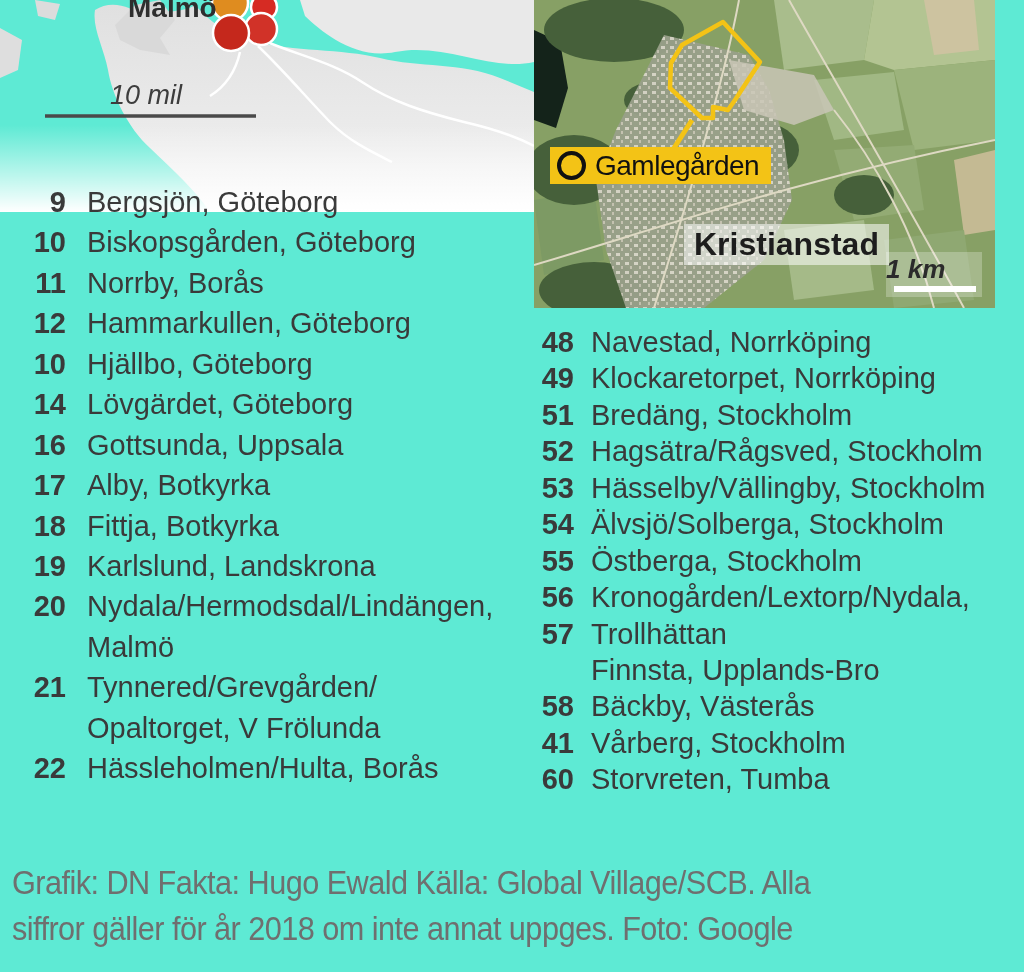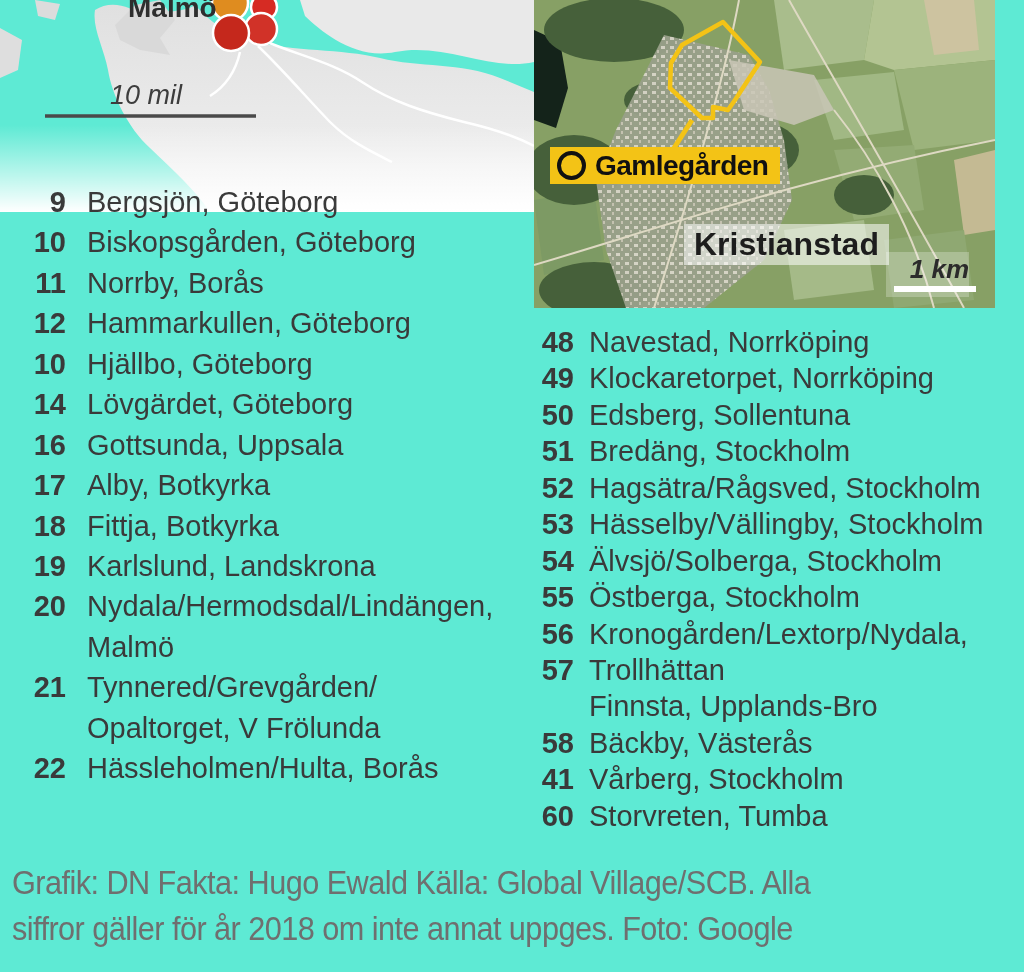--- a/index.html
+++ b/index.html
@@ -9,40 +9,40 @@
   
   #overview-map{position:absolute;left:0;top:0;width:534px;height:212px;overflow:hidden;}
   #overview-map svg{display:block;}
 
   
   #satmap{position:absolute;left:534px;top:0;width:461px;height:308px;overflow:hidden;background:#87a065;}
   #satmap svg{position:absolute;left:0;top:0;}
   .area-label{position:absolute;left:16px;top:147px;height:37px;display:flex;align-items:center;
               background:#f3c316;padding:0 12px 0 7px;gap:9px;}
   .area-label .ring{width:21px;height:21px;border:4px solid #111;border-radius:50%;background:transparent;flex:0 0 auto;}
-  .area-label .txt{font-size:28px;font-weight:700;color:#111;letter-spacing:-0.5px;white-space:nowrap;}
+  .area-label .txt{font-size:28px;font-weight:400;color:#111;letter-spacing:-0.5px;white-space:nowrap;}
   .city-label{position:absolute;left:150px;top:224px;background:rgba(255,255,255,0.55);
               color:#1d1d1d;font-size:32px;font-weight:700;padding:2px 10px;white-space:nowrap;}
-  .km-scale{position:absolute;left:352px;top:252px;width:83px;background:rgba(255,255,255,0.25);
-            padding:2px 0 12px 0;text-align:right;}
+  .km-scale{position:absolute;left:352px;top:252px;width:96px;background:rgba(255,255,255,0.25);
+            padding:2px 0 12px 0;text-align:left;}
   .km-scale .km-txt{font-size:26px;font-weight:700;font-style:italic;color:#2b2b2b;}
   .km-scale .bar{position:absolute;left:8px;bottom:5px;width:82px;height:6px;background:#ffffff;}
 
   
   .list{position:absolute;color:#3a3a3a;font-size:29px;}
   #list-left{left:0;top:186px;width:520px;}
   #list-right{left:528px;top:326px;width:496px;}
   .row{display:flex;align-items:baseline;}
   #list-left .row{height:40.45px;}
-  #list-right .row{height:36.45px;gap:15px;}
+  #list-right .row{height:36.45px;}
   .row .num{display:inline-block;font-weight:700;text-align:right;flex:0 0 auto;}
   #list-left .row .num{width:66px;}
   #list-right .row .num{width:46px;}
   #list-left .row .txt{margin-left:21px;white-space:nowrap;}
-  #list-right .row .txt{white-space:nowrap;}
+  #list-right .row .txt{margin-left:17px;white-space:nowrap;}
 
   
   #credits{position:absolute;left:12px;top:860px;width:1010px;color:#6f6f6f;font-size:33px;
            line-height:46px;letter-spacing:-0.6px;transform:scaleX(0.93);transform-origin:left top;}
 </style>
 </head>
 <body>
 
 <div id="stage">
 
@@ -240,24 +240,20 @@
       <div class="row">
         <span class="num">48</span>
         <span class="txt">Navestad, Norrköping</span>
       </div>
 
       <div class="row">
         <span class="num">49</span>
         <span class="txt">Klockaretorpet, Norrköping</span>
       </div>
 
-      <div class="row">
-        <span class="num">50</span>
-        <span class="txt">Edsberg, Sollentuna</span>
-      </div>
 
       <div class="row">
         <span class="num">51</span>
         <span class="txt">Bredäng, Stockholm</span>
       </div>
 
       <div class="row">
         <span class="num">52</span>
         <span class="txt">Hagsätra/Rågsved, Stockholm</span>
       </div>

